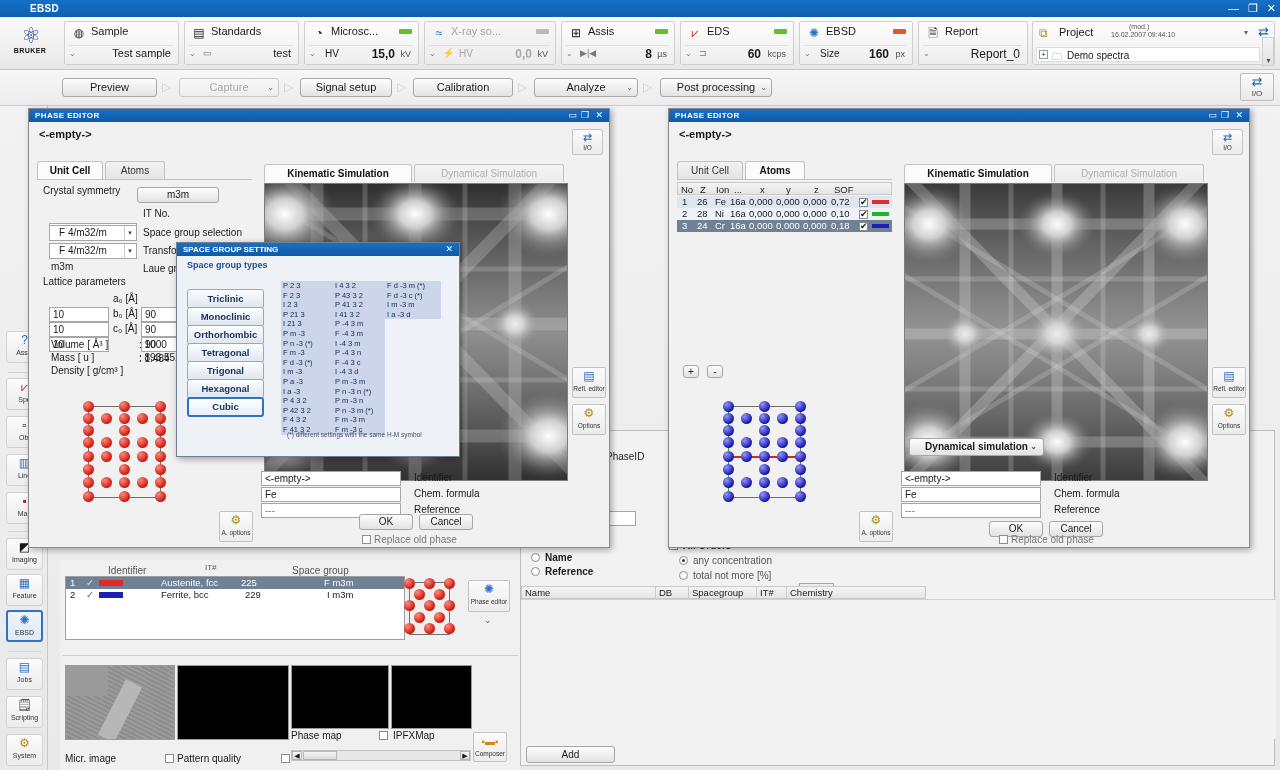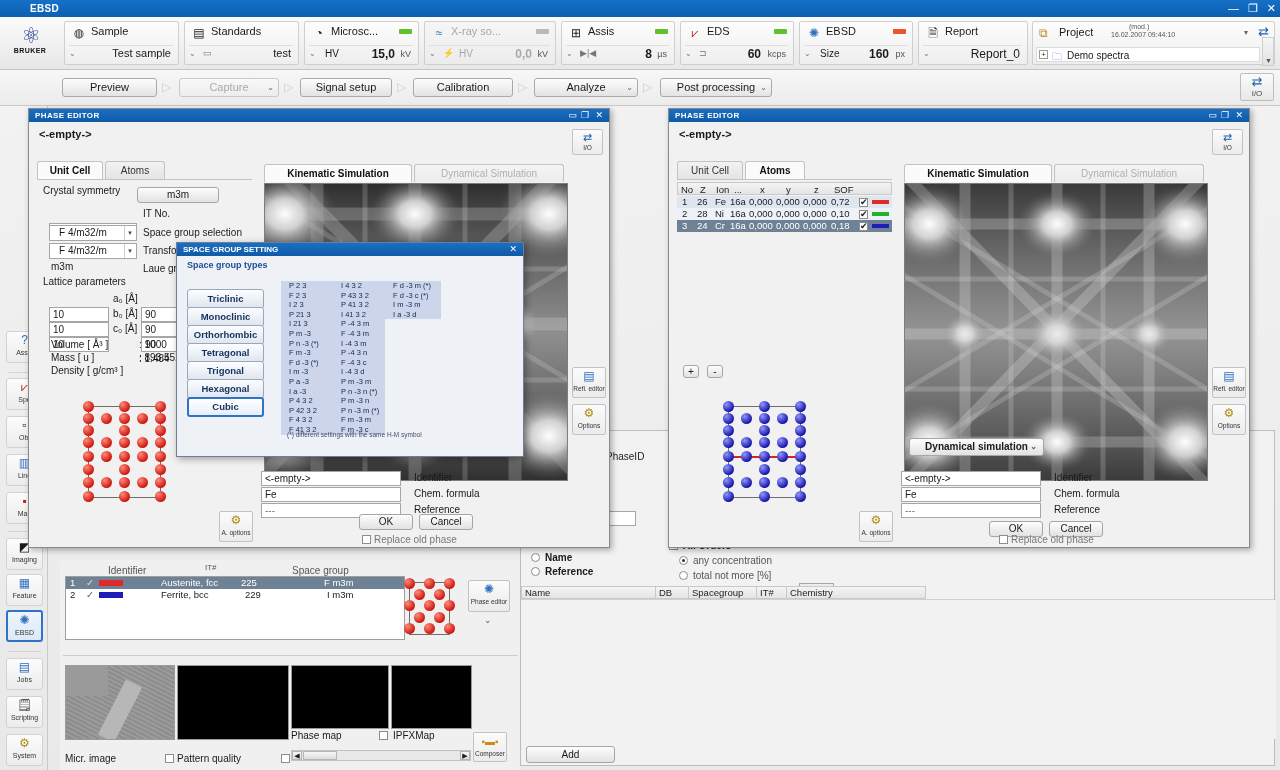--- a/index.html
+++ b/index.html
@@ -151,21 +151,21 @@
   .scrollbar-h{ position:absolute; height:11px; background:#e8e8e8; border:1px solid #c2c2c2;}
   .scrollbar-h .thumb{ position:absolute; top:0; height:9px; background:linear-gradient(#f6f6f6,#dcdcdc); border:1px solid #b5b5b5;}
   .scrollbar-h .ar{ position:absolute; top:0; width:10px; height:9px; background:linear-gradient(#f6f6f6,#dedede); border:1px solid #b5b5b5; font-size:7px; text-align:center; line-height:8px;}
 
   .sg-win{ position:absolute; background:#eef1f6; border:1px solid #6f7e92; box-shadow:2px 2px 7px rgba(0,0,0,.35);}
   .sg-title{ position:absolute; left:0; top:0; right:0; height:13px; background:linear-gradient(#1a6fc4,#0f5aa6); color:#fff; font-size:8px; font-weight:bold;}
   .sg-btn{ position:absolute; left:10px; width:77px; height:20px; border:1px solid #9aa7b8; border-radius:3px;
     background:linear-gradient(#fcfdff,#dfe5ee); font-size:9.5px; font-weight:bold; text-align:center; line-height:18px; color:#15325e;}
   .sg-btn.sel{ border:2px solid #2f73c6; background:linear-gradient(#ffffff,#e6eefb); line-height:16px;}
   .sg-col{ position:absolute; font-size:7.5px; line-height:9.6px; color:#0f2a52; }
-  .sg-col div{ padding-left:8px; }
+  .sg-col div{ padding-left:2px; }
   .sg-col div.hl{ background:#ccd5ea; }
 
   .smallnote{ position:absolute; font-size:6.5px; color:#44506a; }
   .micc{ position:absolute; overflow:hidden; border:1px solid #9a9a9a;}
   .black{ position:absolute; background:#000; border:1px solid #9a9a9a;}
 </style>
 </head>
 <body>
 
 <div class="app-root">
@@ -841,21 +841,21 @@
     <div class="fld" style="left:232px;top:378px;width:140px;">Fe</div>
     <div class="lbl" style="left:385px;top:379px;">Chem. formula</div>
     <div class="fld" style="left:232px;top:394px;width:140px;color:#777;">---</div>
     <div class="lbl" style="left:385px;top:395px;">Reference</div>
     <div class="pbtn" style="left:330px;top:405px;width:54px;height:16px;line-height:14px;">OK</div>
     <div class="pbtn" style="left:390px;top:405px;width:54px;height:16px;line-height:14px;">Cancel</div>
     <div class="chk" style="left:333px;top:426px;"></div>
     <div class="lbl" style="left:345px;top:425px;color:#777;">Replace old phase</div>
   </div>
 
-  <div class="sg-win" style="left:176px;top:242px;width:348px;height:215px;">
+  <div class="sg-win" style="left:176px;top:242px;width:284px;height:215px;">
     <div class="sg-title">
       <span style="position:absolute;left:6px;top:2px;">SPACE GROUP SETTING</span>
       <span style="position:absolute;right:6px;top:1px;font-weight:normal;font-size:9px;">✕</span>
     </div>
     <div style="position:absolute;left:10px;top:17px;font-size:9px;font-weight:bold;color:#1e4f96;">Space group types</div>
 
     <div class="sg-btn" style="top:46px;">Triclinic</div>
     <div class="sg-btn" style="top:64px;">Monoclinic</div>
     <div class="sg-btn" style="top:82px;">Orthorhombic</div>
     <div class="sg-btn" style="top:100px;">Tetragonal</div>

